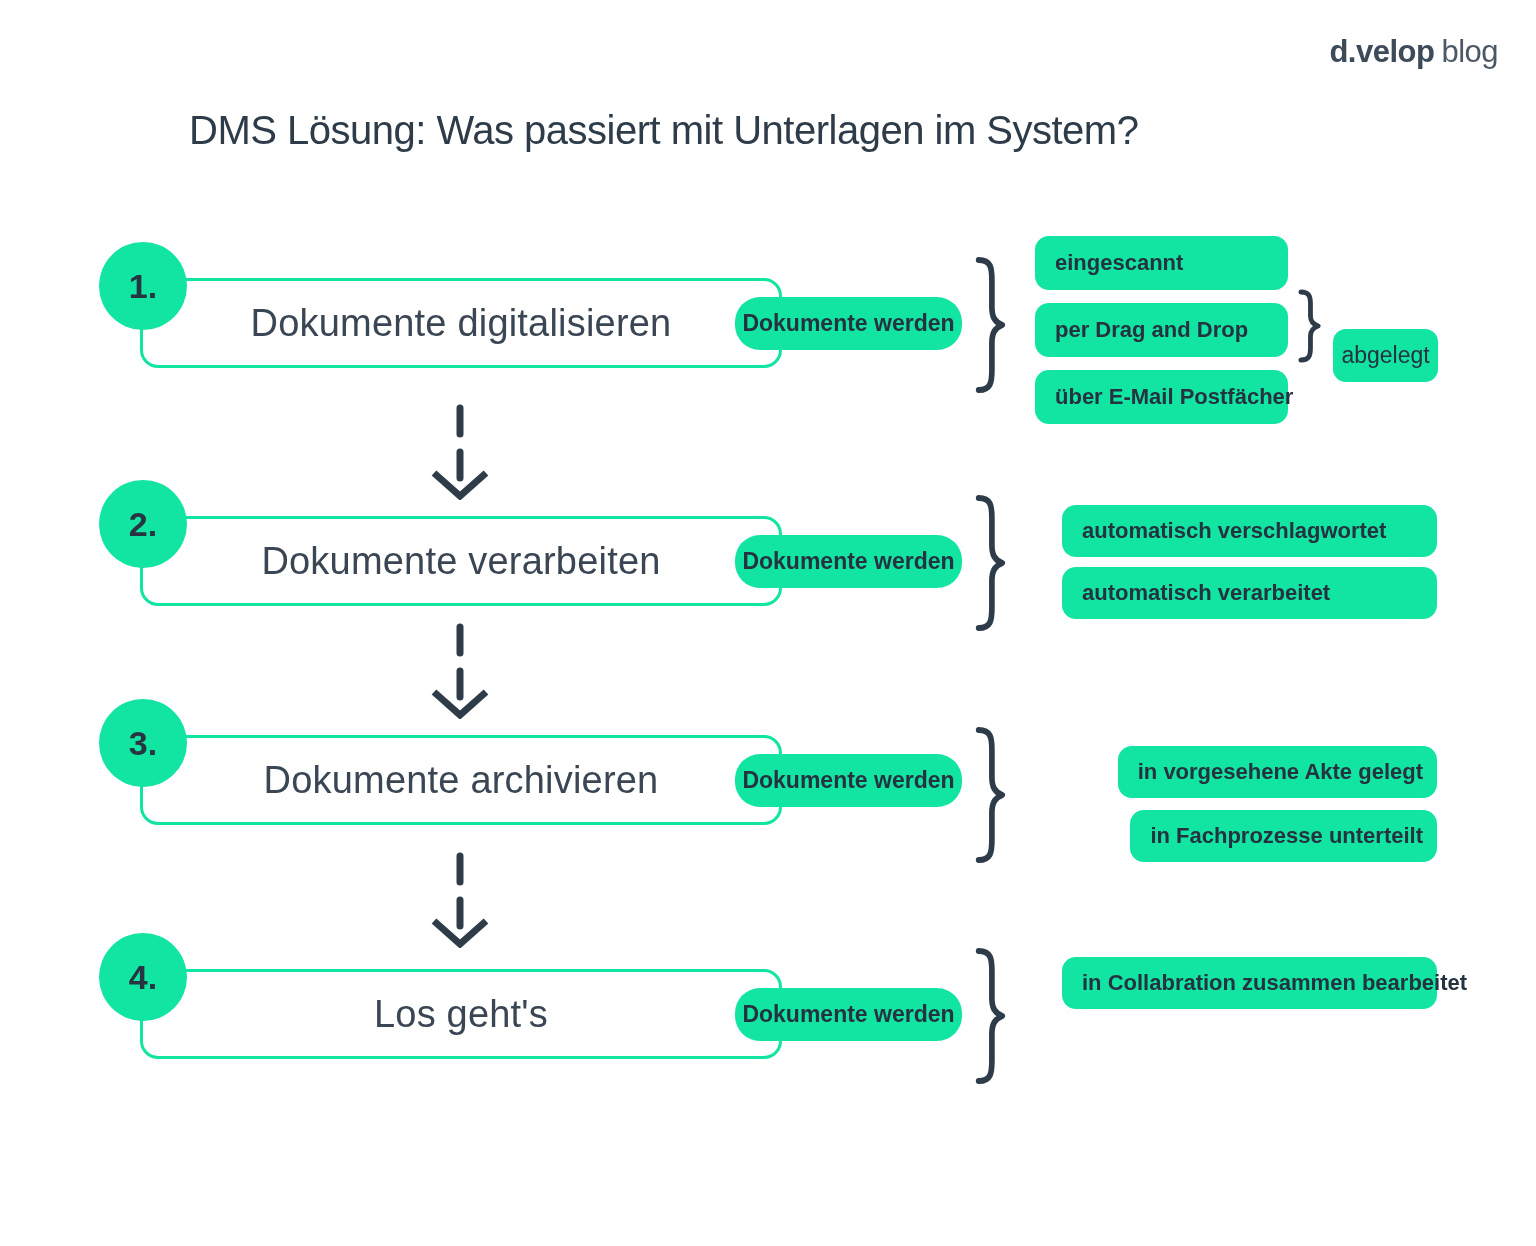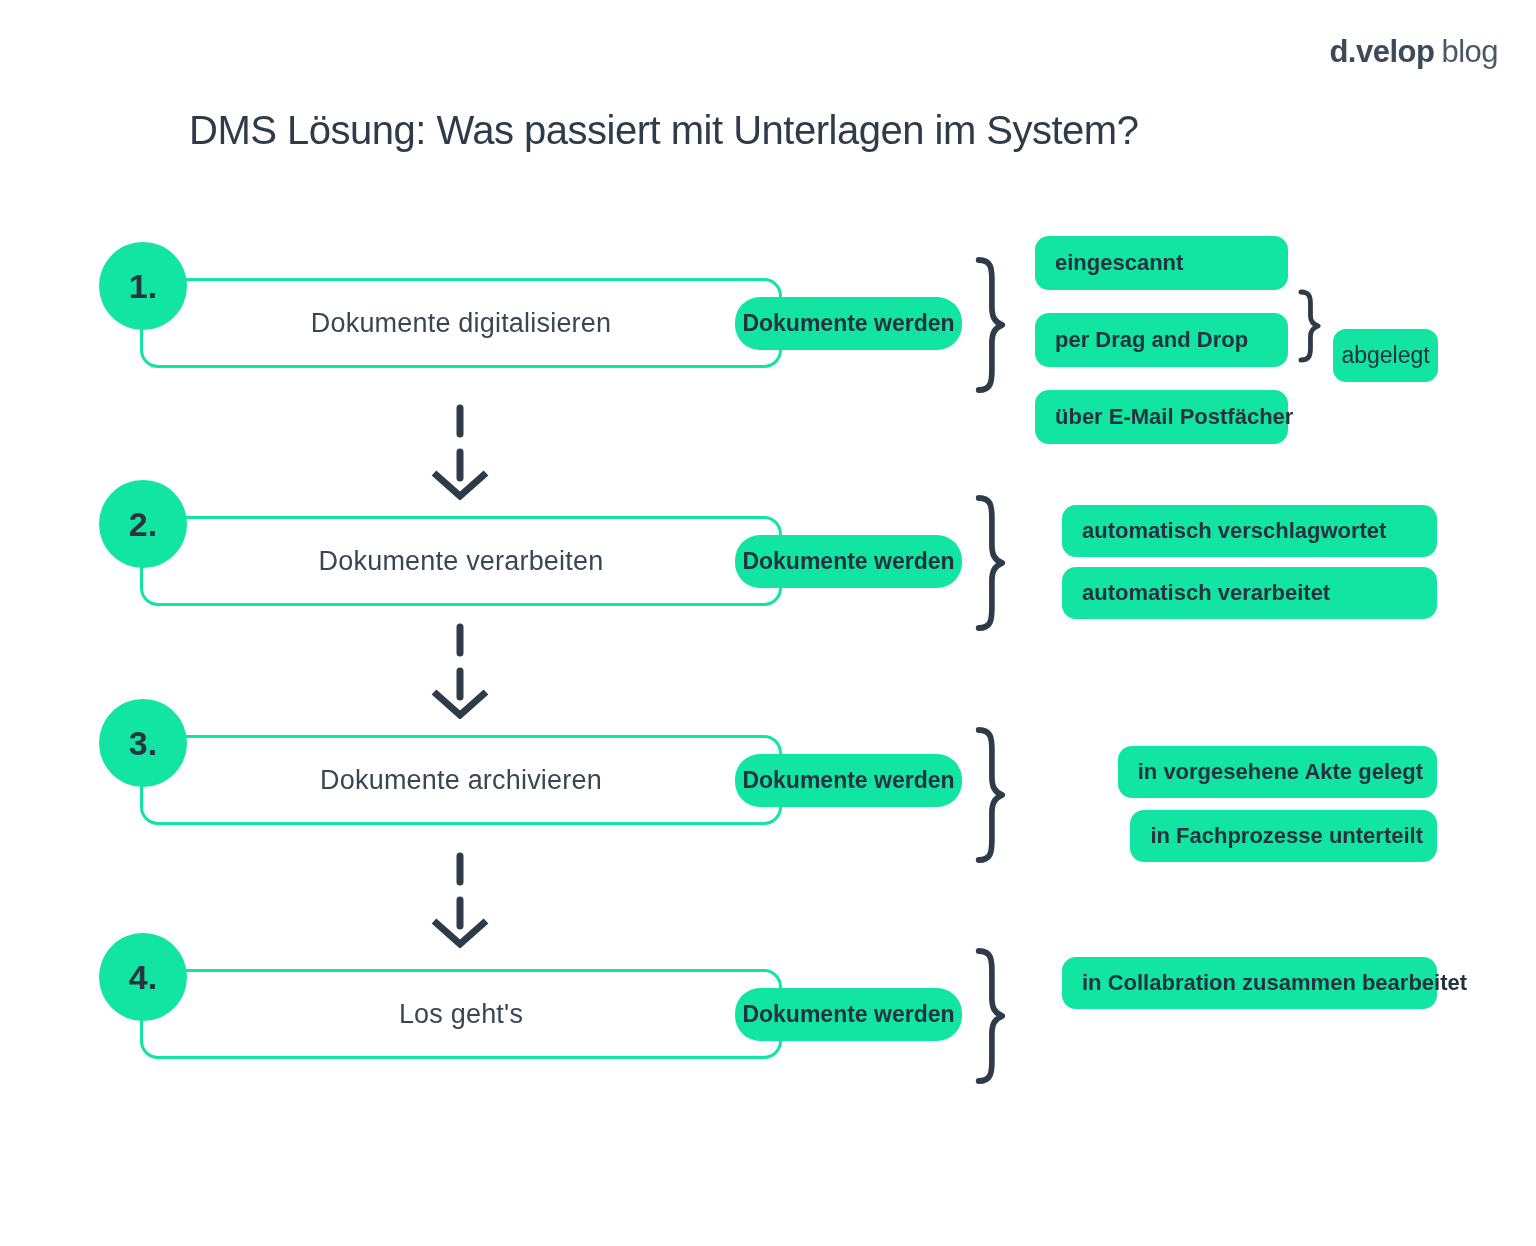--- a/index.html
+++ b/index.html
@@ -51,21 +51,21 @@
   .box{
     position:absolute;left:140px;top:0;
     width:642px;height:90px;
     background:#fff;
     border:3px solid var(--green);
     border-radius:18px;
     display:flex;align-items:center;justify-content:center;
     z-index:2;
   }
   .box-label{
-    font-size:27px;font-weight:400;color:#3A4653;
+    font-size:38px;font-weight:400;color:#3A4653;
     letter-spacing:0.2px;white-space:nowrap;text-align:right;
   }
 
   .connector-pill{
     position:absolute;left:735px;top:19px;
     width:227px;height:53px;
     background:var(--green);border-radius:25px;
     display:flex;align-items:center;justify-content:center;
     font-size:23px;font-weight:700;color:#253340;
     white-space:nowrap;z-index:4;
@@ -78,21 +78,21 @@
   .r4 .brace{top:-23px;}
   .brace path, .sub-brace path{
     fill:none;stroke:var(--dark);
     stroke-linecap:round;stroke-linejoin:round;
   }
 
   .options{
     position:absolute;left:1035px;
     display:flex;flex-direction:column;
   }
-  .r1 .options{top:-42px;gap:23px;width:253px;}
+  .r1 .options{top:-42px;gap:13px;width:253px;}
   .r2 .options{top:-11px;gap:10px;width:402px;}
   .r3 .options{top:11px;gap:12px;width:402px;align-items:flex-end;}
   .r4 .options{top:-12px;gap:12px;width:402px;}
   .option-pill{
     background:var(--green);border-radius:14px;
     display:flex;align-items:center;
     padding:0 14px 0 20px;
     font-size:22px;font-weight:700;color:#253340;
     white-space:nowrap;
   }

